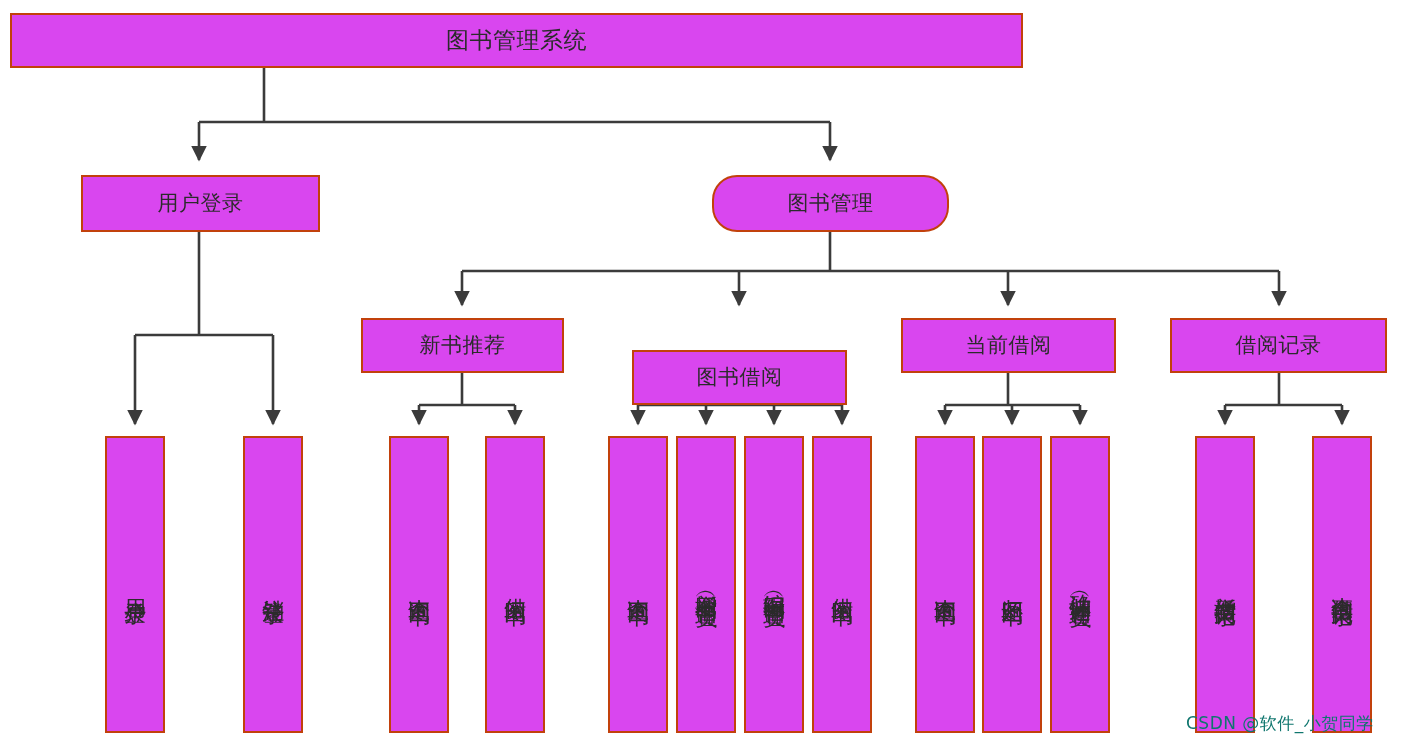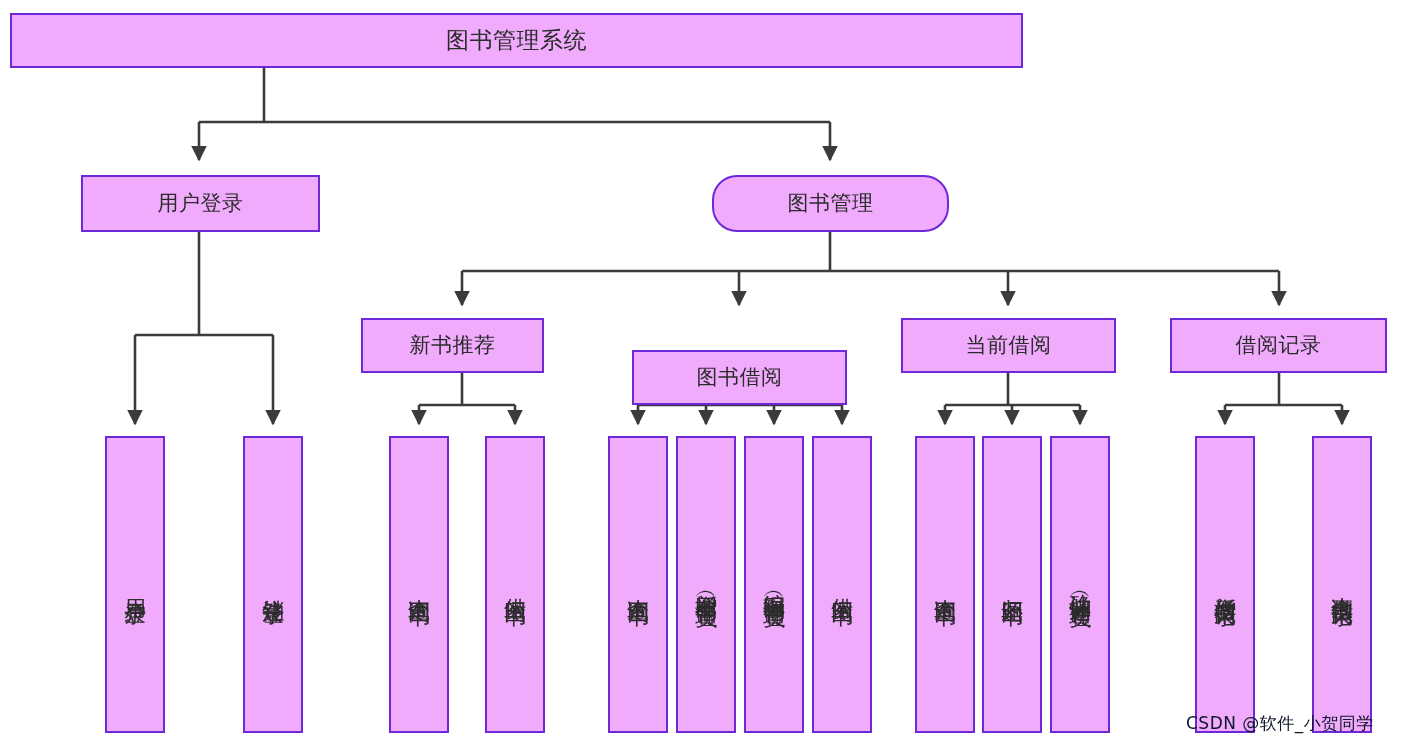--- a/index.html
+++ b/index.html
@@ -16,22 +16,22 @@
     width:1405px;height:747px;
   }
   svg.connectors{
     position:absolute;left:0;top:0;
     width:1405px;height:747px;
     pointer-events:none;
   }
   .node{
     position:absolute;
     box-sizing:border-box;
-    background:#f0abfc;
-    border:2px solid #6d28d9;
+    background:#d946ef;
+    border:2px solid #c2410c;
     display:flex;
     align-items:center;
     justify-content:center;
     color:#2b2b2b;
   }
   .node-label{
     display:block;
     text-align:center;
     line-height:1.18;
     letter-spacing:0.5px;
@@ -48,21 +48,21 @@
     text-orientation:upright;
     font-size:22px;
     line-height:1.30;
     letter-spacing:2px;
     max-height:100%;
   }
   .watermark{
     position:absolute;
     left:1186px;top:712px;
     font-size:17px;
-    color:#0f172a;
+    color:#0f766e;
     white-space:nowrap;
     letter-spacing:0.5px;
     font-family:"DejaVu Sans","Liberation Sans",sans-serif;
   }
 </style>
 </head>
 <body>
 
 <div id="diagram-root">
 
@@ -120,21 +120,21 @@
     <span class="node-label">图书管理系统</span>
   </div>
 
   <div class="node level-1" style="left:81px;top:175px;width:239px;height:57px;">
     <span class="node-label">用户登录</span>
   </div>
   <div class="node level-1" style="left:712px;top:175px;width:237px;height:57px;border-radius:25px;">
     <span class="node-label">图书管理</span>
   </div>
 
-  <div class="node level-2" style="left:361px;top:318px;width:183px;height:55px;">
+  <div class="node level-2" style="left:361px;top:318px;width:203px;height:55px;">
     <span class="node-label">新书推荐</span>
   </div>
   <div class="node level-2" style="left:632px;top:318px;width:215px;height:55px;margin-top:32px;">
     <span class="node-label">图书借阅</span>
   </div>
   <div class="node level-2" style="left:901px;top:318px;width:215px;height:55px;font-family:Liberation Serif, serif;">
     <span class="node-label">当前借阅</span>
   </div>
   <div class="node level-2" style="left:1170px;top:318px;width:217px;height:55px;">
     <span class="node-label">借阅记录</span>

